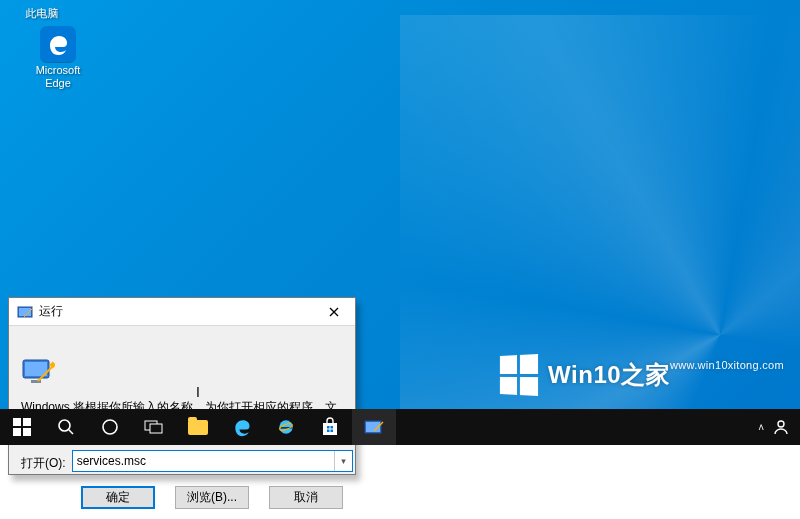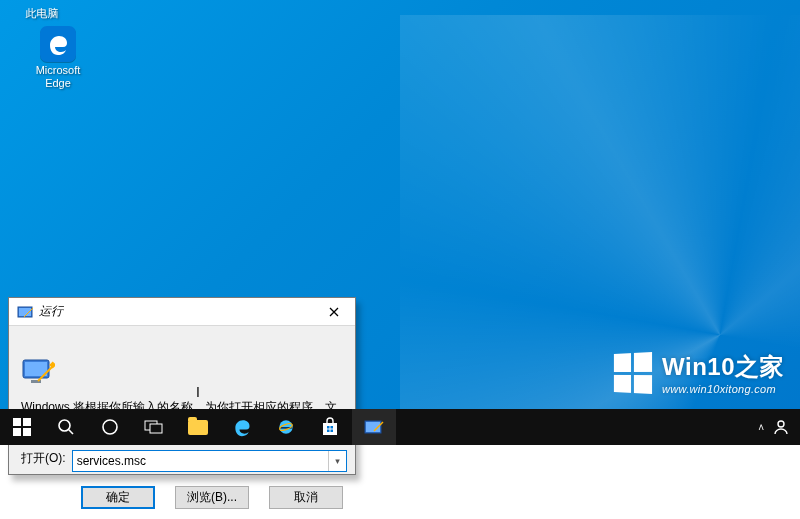--- a/index.html
+++ b/index.html
@@ -58,23 +58,23 @@
     color: #fff;
     gap: 10px;
     text-shadow: 0 0 4px rgba(0,0,0,.3);
   }
   .watermark .win-sq {
     width: 40px; height: 40px;
     display: grid; grid-template-columns: 1fr 1fr; grid-template-rows: 1fr 1fr; gap: 3px;
     transform: perspective(120px) rotateY(-18deg);
   }
   .watermark .win-sq div { background: #fff; }
-  .watermark .txt { display:flex; flex-direction:column; }
+  .watermark .txt { display:flex; flex-direction:row; }
   .watermark .txt .line1 { font-size: 24px; font-weight: 600; letter-spacing: .5px; }
-  .watermark .txt .line2 { font-size: 11px; opacity:.95; letter-spacing:.3px;font-style:italic; }
+  .watermark .txt .line2 { font-size: 11px; opacity:.95; letter-spacing:.3px; }
   
   .run-dialog {
     position: absolute;
     left: 8px;
     top: 297px;
     width: 348px;
     height: 178px;
     background: #f0f0f0;
     border: 1px solid #7a7a7a;
     box-shadow: 4px 6px 6px rgba(0,0,0,0.25);
@@ -83,32 +83,32 @@
   }
   .run-title {
     height: 28px;
     display: flex;
     align-items: center;
     background: #fff;
     border-bottom: 1px solid #d9d9d9;
     padding-left: 8px;
   }
   .run-title .ticon { width:16px;height:16px; margin-right:6px; }
-  .run-title .tlabel { flex: 1; font-size: 12px; font-style: italic; }
+  .run-title .tlabel { flex: 1; font-size: 12px; }
   .run-title .close {
     width: 42px; height: 28px;
     display:flex;align-items:center;justify-content:center;
     cursor: pointer;
   }
   .run-body { padding: 28px 12px 0 12px; display:flex; gap:10px;flex-direction:column; }
   .run-body .big-icon { width:34px; height:34px; flex:none; }
   .run-body .desc { font-size: 12px; line-height: 1.5; color:#000; }
   .run-row {
-    display:flex; align-items:flex-start;
-    padding: 6px 8px 0 12px; margin-top: 10px;
+    display:flex; align-items:flex-end;
+    padding: 6px 2px 0 12px; margin-top: 10px;
   }
   .run-row label { font-size:12px; margin-right:6px; }
   .combo {
     flex:1;
     display:flex;
     border:1px solid #0078d7;
     background:#fff;
     height:22px;
   }
   .combo input {

